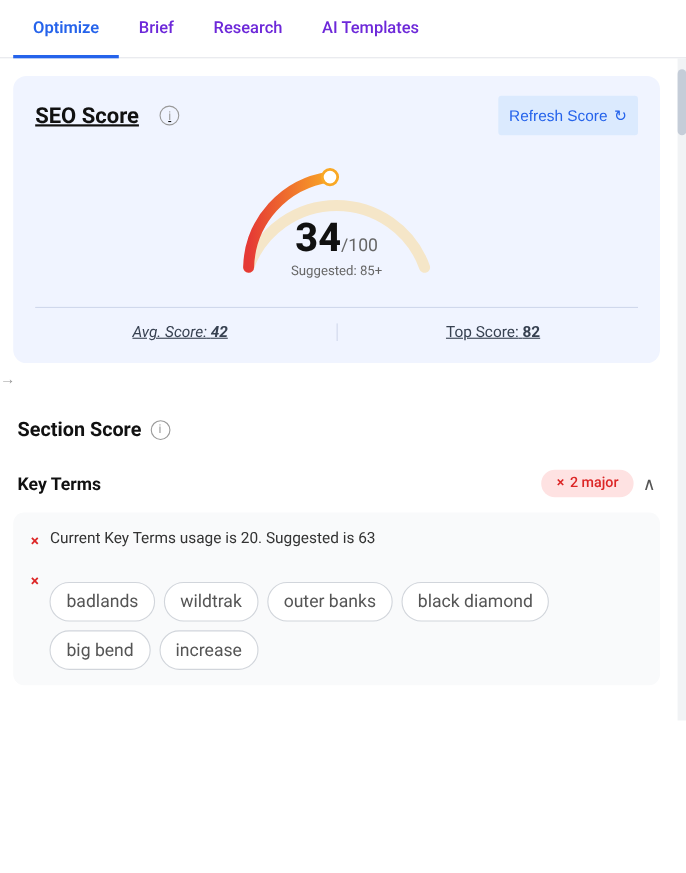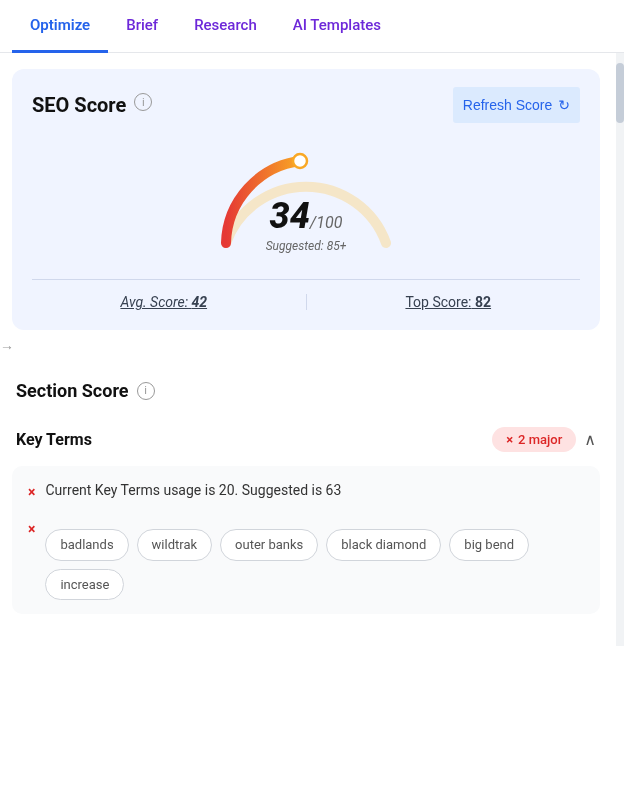--- a/index.html
+++ b/index.html
@@ -74,21 +74,23 @@
       display: flex;
       justify-content: space-between;
       align-items: center;
       margin-bottom: 10px;
     }
     .seo-score-title {
       font-size: 20px;
       font-weight: 700;
       color: #111;
       display: flex;
-      gap: 8px;
+      align-items: center;
+      gap: 19px;
+      text-decoration: underline;
     }
     .info-icon {
       width: 18px;
       height: 18px;
       border: 1.5px solid #999;
       border-radius: 50%;
       display: inline-flex;
       align-items: center;
       justify-content: center;
       font-size: 11px;
@@ -112,21 +114,20 @@
     .refresh-icon {
       font-size: 14px;
     }
 
     
     .gauge-container {
       display: flex;
       flex-direction: column;
       align-items: center;
       margin: 10px 0 16px 0;
-      font-style: italic;
     }
     .gauge-svg-wrap {
       position: relative;
       width: 220px;
       height: 130px;
     }
     .gauge-score {
       position: absolute;
       bottom: 10px;
       left: 50%;
@@ -263,21 +264,21 @@
     .tags-row {
       display: flex;
       flex-wrap: wrap;
       gap: 8px;
       margin-top: 12px;
     }
     .tag {
       border: 1.5px solid #d1d5db;
       border-radius: 20px;
       padding: 5px 14px;
-      font-size: 13px;
+      font-size: 16px;
       color: #555;
       background: #fff;
       cursor: pointer;
     }
   </style>
 </head>
 <body>
 
 <div class="tabs">
   <div class="tab active">Optimize</div>

